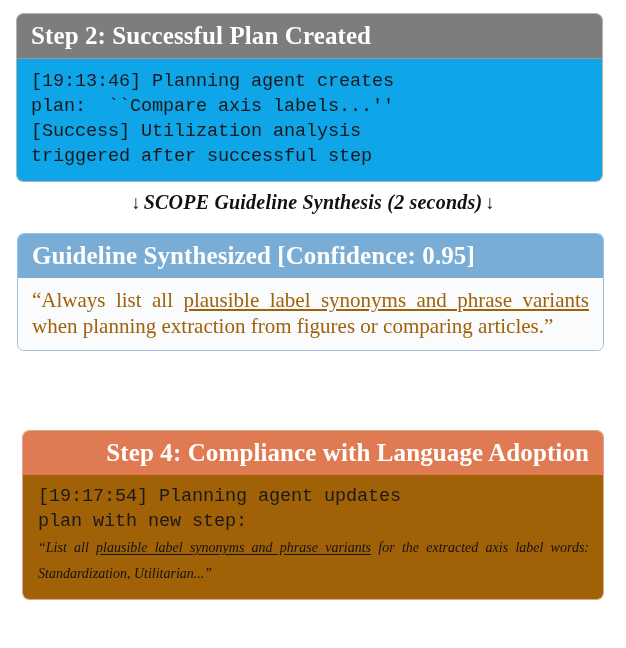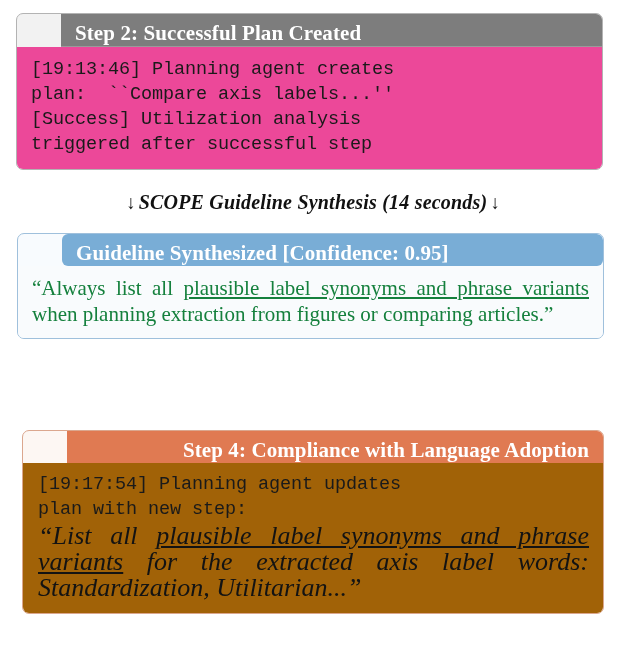--- a/index.html
+++ b/index.html
@@ -26,59 +26,57 @@
   .card {
     position: absolute;
     box-sizing: border-box;
     border-radius: 7px;
     overflow: hidden;
   }
   .card-header {
     font-family: "Liberation Serif", serif;
     font-weight: bold;
     color: #ffffff;
-    font-size: 21px;
+    font-size: 25px;
     line-height: 1;
-    padding: 9px 14px 2px 14px;
+    padding: 9px 14px 10px 14px;
     letter-spacing: 0.1px;
     white-space: nowrap;
-    margin-left: 44px;
   }
   .card-body {
     box-sizing: border-box;
   }
 
   
   #card-step2 {
     left: 16px;
     top: 13px;
     width: 587px;
     border: 1px solid #b3b3b3;
     background: #f2f2f2;
   }
   #card-step2 .card-header {
     background: #7d7d7d;
     border-bottom: 1px solid #9a9a9a;
   }
   #card-step2 .card-body {
-    background: #ec4899;
+    background: #0ea5e9;
     padding: 10px 14px 12px 14px;
   }
 
   
   #card-guideline {
     left: 17px;
     top: 233px;
     width: 587px;
     border: 1px solid #9fc0dc;
     background: #f8fbfe;
   }
   #card-guideline .card-header {
     background: #79add6;
-    border-radius: 6px;
   }
   #card-guideline .card-body {
     background: #f9fbfd;
     padding: 9px 14px 11px 14px;
   }
 
   
   #card-step4 {
     left: 22px;
     top: 430px;
@@ -103,34 +101,34 @@
     color: #1a1a1a;
     white-space: pre;
     letter-spacing: -0.1px;
   }
 
   
   .serif-quote {
     font-family: "Liberation Serif", serif;
     font-size: 21px;
     line-height: 26px;
-    color: #15803d;
+    color: #a16207;
     text-align: justify;
     text-justify: inter-word;
   }
   .serif-quote u {
     text-decoration: underline;
     text-underline-offset: 2px;
   }
 
   
   .serif-italic-quote {
     font-family: "Liberation Serif", serif;
     font-style: italic;
-    font-size: 26px;
+    font-size: 14px;
     line-height: 26px;
     color: #131313;
     text-align: justify;
     text-justify: inter-word;
     margin-top: 1px;
   }
   .serif-italic-quote u {
     text-decoration: underline;
     text-underline-offset: 2px;
   }
@@ -167,21 +165,21 @@
     <div class="card-header">Step 2: Successful Plan Created</div>
     <div class="card-body">
       <div class="mono-block">[19:13:46] Planning agent creates
 plan:  ``Compare axis labels...''
 [Success] Utilization analysis
 triggered after successful step</div>
     </div>
   </div>
 
   <div class="connector" id="connector-synthesis">
-    <span class="arrow">↓</span><span class="ctext">SCOPE Guideline Synthesis (14 seconds)</span><span class="arrow">↓</span>
+    <span class="arrow">↓</span><span class="ctext">SCOPE Guideline Synthesis (2 seconds)</span><span class="arrow">↓</span>
   </div>
 
   <div class="card" id="card-guideline">
     <div class="card-header">Guideline Synthesized [Confidence: 0.95]</div>
     <div class="card-body">
       <div class="serif-quote"><span>“Always  list  all  </span><u>plausible label synonyms and phrase variants</u><span> when planning extraction from figures or comparing articles.”</span></div>
     </div>
   </div>
 
 

